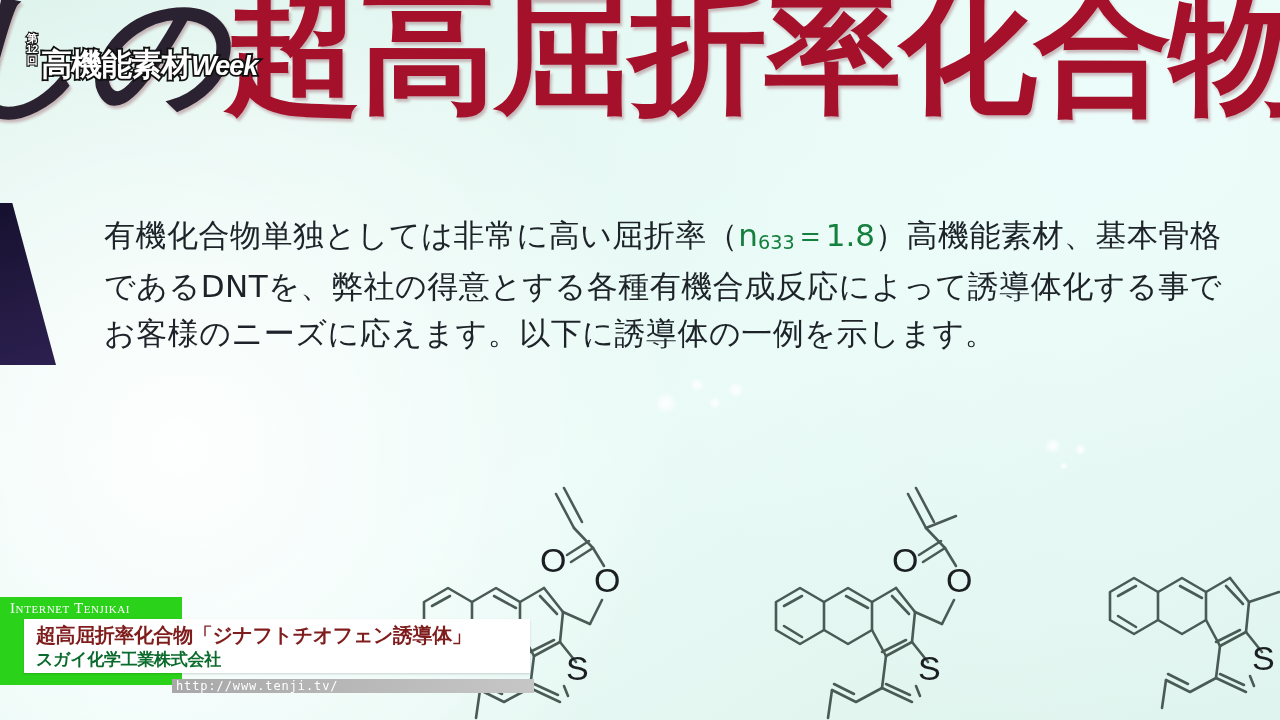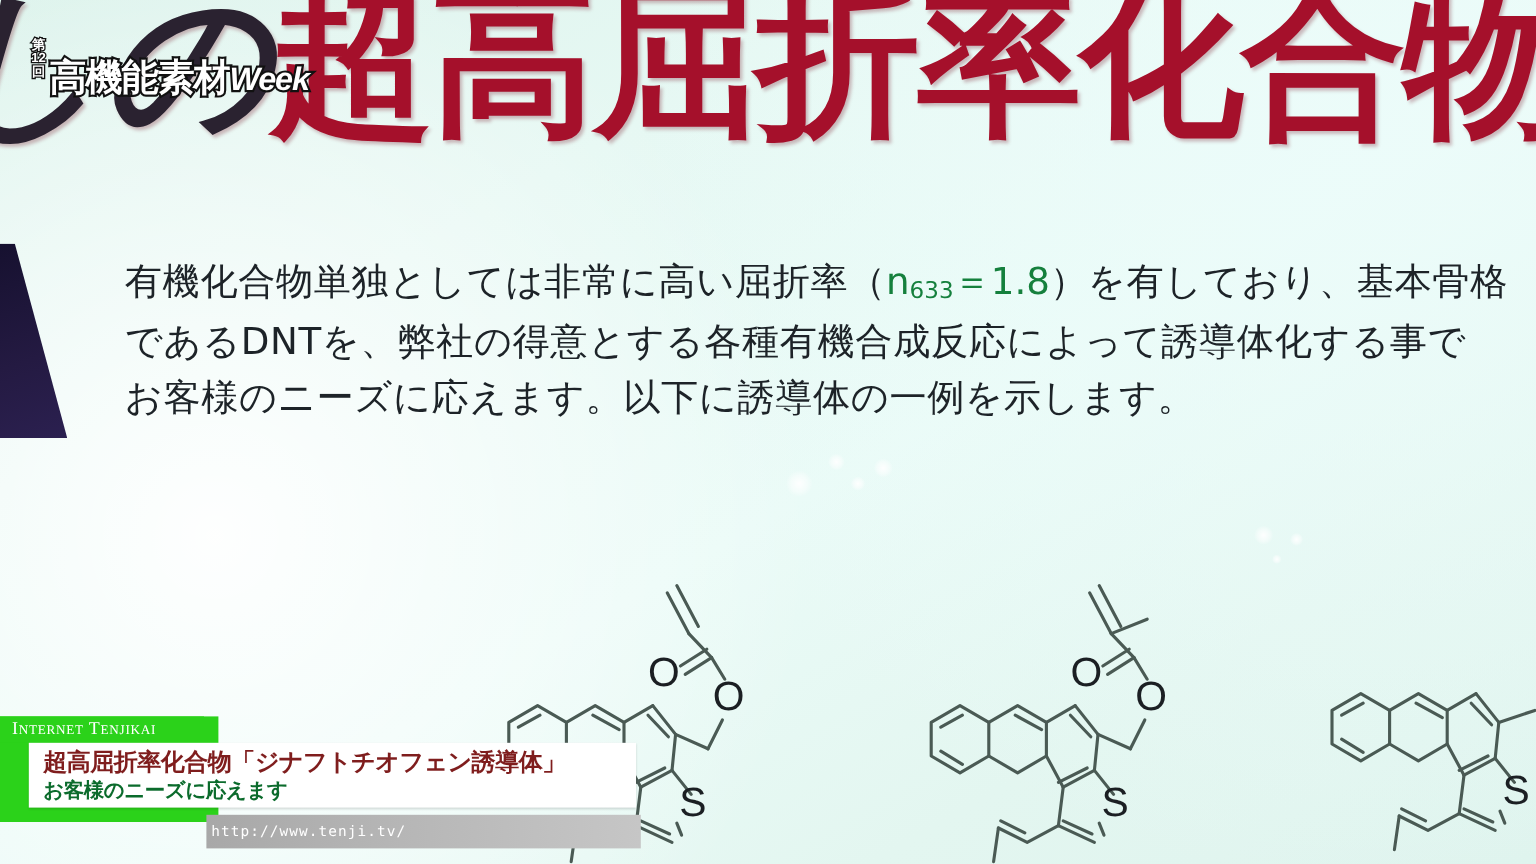--- a/index.html
+++ b/index.html
@@ -229,21 +229,21 @@
     color: #0b6b2c;
     letter-spacing: -0.3px;
     line-height: 22px;
     white-space: nowrap;
   }
   .lt-urlbar {
     position: absolute;
     left: 172px;
     top: 679px;
     width: 362px;
-    height: 28px;
+    height: 14px;
     background: linear-gradient(90deg, #a8a8a8 0%, #b7b7b7 48%, #c6c6c6 100%);
     z-index: 11;
     display: flex;
     align-items: center;
     padding-left: 4px;
     box-sizing: border-box;
   }
   .lt-url {
     font-family: "DejaVu Sans Mono", "Liberation Mono", monospace;
     font-size: 12px;
@@ -273,21 +273,21 @@
   <div class="wm-logo">
     <div class="wm-kai">
       <span>第</span>
       <span>12</span>
       <span>回</span>
     </div>
     <div class="wm-main"><span>高機能素材</span><span class="en">Week</span></div>
   </div>
 
   <div class="body-copy">
-    <div><span>有機化合物単独としては非常に高い屈折率（</span><span class="hl"><span>n</span><sub>633</sub><span>＝1.8</span></span><span>）を有しており、基本骨格</span></div>
+    <div><span>有機化合物単独としては非常に高い屈折率（</span><span class="hl"><span>n</span><sub>633</sub><span>＝1.8</span></span><span>）高機能素材、基本骨格</span></div>
     <div>であるDNTを、弊社の得意とする各種有機合成反応によって誘導体化する事で</div>
     <div>お客様のニーズに応えます。以下に誘導体の一例を示します。</div>
   </div>
 
 
   <svg class="chem" style="left:388px;top:480px;" width="300" height="240" viewBox="0 0 300 240">
 
     <path d="M168 14 L186 48"></path>
     <path d="M176 8 L194 42"></path>
     <path d="M186 48 L205 68"></path>
@@ -384,20 +384,20 @@
     <path d="M92 160 L88 188"></path>
   </svg>
 
   <div class="lower-third">
     <div class="lt-green"></div>
     <div class="lt-tab">
       <span class="lt-tab-label">Internet Tenjikai</span>
     </div>
     <div class="lt-panel">
       <div class="lt-title">超高屈折率化合物「ジナフトチオフェン誘導体」</div>
-      <div class="lt-sub">お客様のニーズに応えます</div>
+      <div class="lt-sub">スガイ化学工業株式会社</div>
     </div>
   </div>
   <div class="lt-urlbar">
     <span class="lt-url">http://www.tenji.tv/</span>
   </div>
 
 </div>
 
 </body></html>

